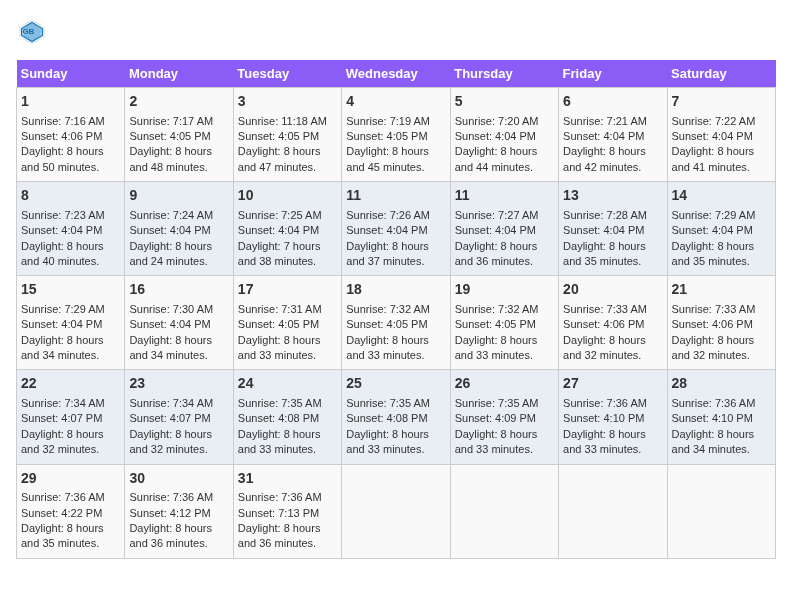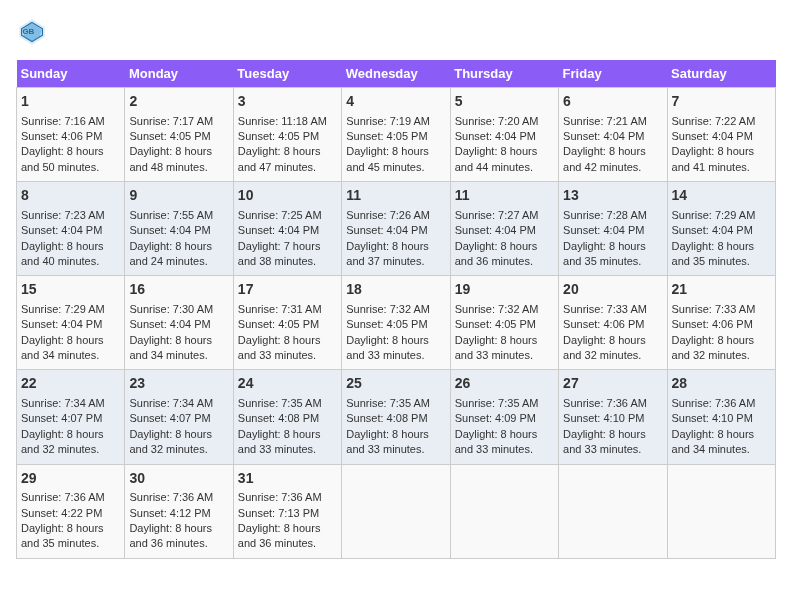--- a/index.html
+++ b/index.html
@@ -117,21 +117,21 @@
         <td><span class="day-num">1</span><span>Sunrise: 7:16 AM</span><br><span>Sunset: 4:06 PM</span><br><span>Daylight: 8 hours and 50 minutes.</span></td>
         <td><span class="day-num">2</span><span>Sunrise: 7:17 AM</span><br><span>Sunset: 4:05 PM</span><br><span>Daylight: 8 hours and 48 minutes.</span></td>
         <td><span class="day-num">3</span><span>Sunrise: 11:18 AM</span><br><span>Sunset: 4:05 PM</span><br><span>Daylight: 8 hours and 47 minutes.</span></td>
         <td><span class="day-num">4</span><span>Sunrise: 7:19 AM</span><br><span>Sunset: 4:05 PM</span><br><span>Daylight: 8 hours and 45 minutes.</span></td>
         <td><span class="day-num">5</span><span>Sunrise: 7:20 AM</span><br><span>Sunset: 4:04 PM</span><br><span>Daylight: 8 hours and 44 minutes.</span></td>
         <td><span class="day-num">6</span><span>Sunrise: 7:21 AM</span><br><span>Sunset: 4:04 PM</span><br><span>Daylight: 8 hours and 42 minutes.</span></td>
         <td><span class="day-num">7</span><span>Sunrise: 7:22 AM</span><br><span>Sunset: 4:04 PM</span><br><span>Daylight: 8 hours and 41 minutes.</span></td>
       </tr>
       <tr>
         <td><span class="day-num">8</span><span>Sunrise: 7:23 AM</span><br><span>Sunset: 4:04 PM</span><br><span>Daylight: 8 hours and 40 minutes.</span></td>
-        <td><span class="day-num">9</span><span>Sunrise: 7:55 AM</span><br><span>Sunset: 4:04 PM</span><br><span>Daylight: 8 hours and 24 minutes.</span></td>
+        <td><span class="day-num">9</span><span>Sunrise: 7:24 AM</span><br><span>Sunset: 4:04 PM</span><br><span>Daylight: 8 hours and 24 minutes.</span></td>
         <td><span class="day-num">10</span><span>Sunrise: 7:25 AM</span><br><span>Sunset: 4:04 PM</span><br><span>Daylight: 7 hours and 38 minutes.</span></td>
         <td><span class="day-num">11</span><span>Sunrise: 7:26 AM</span><br><span>Sunset: 4:04 PM</span><br><span>Daylight: 8 hours and 37 minutes.</span></td>
         <td><span class="day-num">11</span><span>Sunrise: 7:27 AM</span><br><span>Sunset: 4:04 PM</span><br><span>Daylight: 8 hours and 36 minutes.</span></td>
         <td><span class="day-num">13</span><span>Sunrise: 7:28 AM</span><br><span>Sunset: 4:04 PM</span><br><span>Daylight: 8 hours and 35 minutes.</span></td>
         <td><span class="day-num">14</span><span>Sunrise: 7:29 AM</span><br><span>Sunset: 4:04 PM</span><br><span>Daylight: 8 hours and 35 minutes.</span></td>
       </tr>
       <tr>
         <td><span class="day-num">15</span><span>Sunrise: 7:29 AM</span><br><span>Sunset: 4:04 PM</span><br><span>Daylight: 8 hours and 34 minutes.</span></td>
         <td><span class="day-num">16</span><span>Sunrise: 7:30 AM</span><br><span>Sunset: 4:04 PM</span><br><span>Daylight: 8 hours and 34 minutes.</span></td>
         <td><span class="day-num">17</span><span>Sunrise: 7:31 AM</span><br><span>Sunset: 4:05 PM</span><br><span>Daylight: 8 hours and 33 minutes.</span></td>

